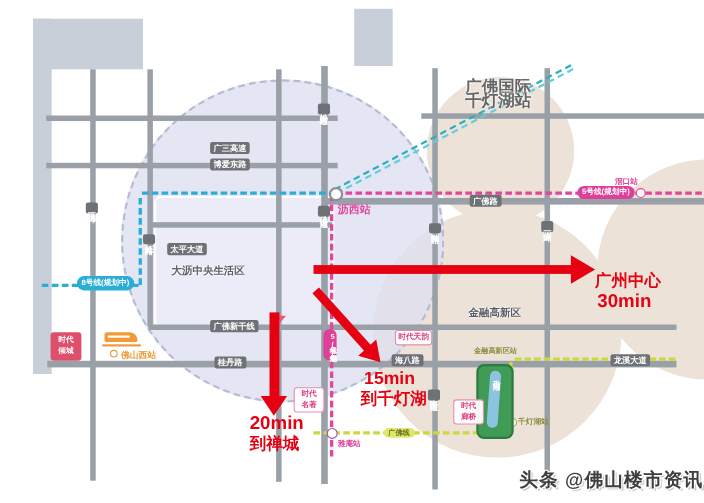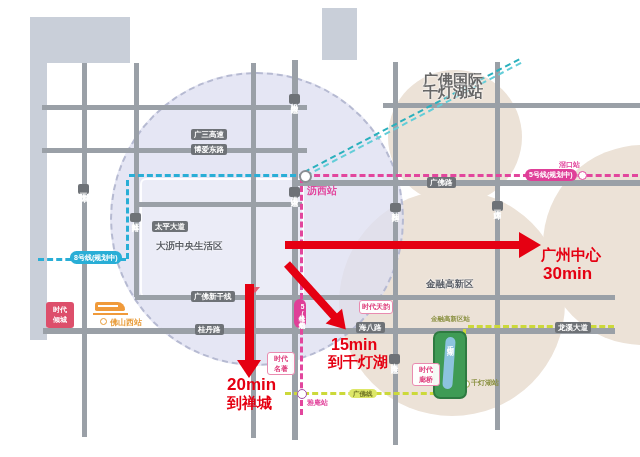--- a/index.html
+++ b/index.html
@@ -194,14 +194,15 @@
   <div class="abs shaft" style="left:245px;top:284px;width:9px;height:78px;z-index:5;"></div>
   <div class="abs tri-d" style="left:237px;top:360px;z-index:5;"></div>
 
   <div class="abs red" style="left:543px;top:228px;font-size:17px;z-index:5;margin-top:36px;">30min</div>
   <div class="abs red" style="left:541px;top:246px;font-size:15px;z-index:5;">广州中心</div>
   <div class="abs red" style="left:331px;top:336px;font-size:16px;z-index:5;">15min</div>
   <div class="abs red" style="left:328px;top:353px;font-size:15px;z-index:5;">到千灯湖</div>
   <div class="abs red" style="left:227px;top:375px;font-size:17px;z-index:5;">20min</div>
   <div class="abs red" style="left:227px;top:394px;font-size:15px;z-index:5;">到禅城</div>
 
+  <div class="abs wm" style="left:472px;top:425px;z-index:6;">头条 @佛山楼市资讯</div>
 
 </div>
 
 </body></html>

